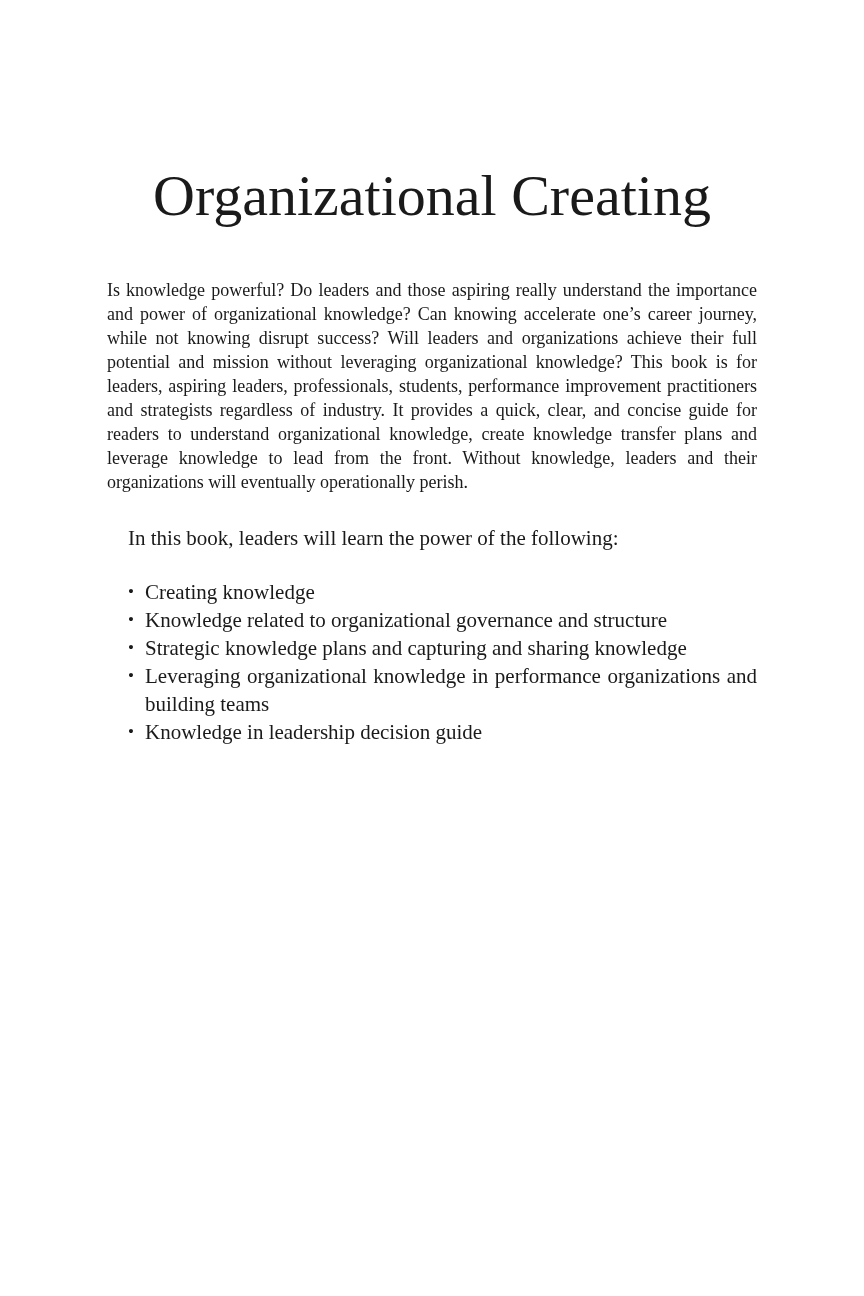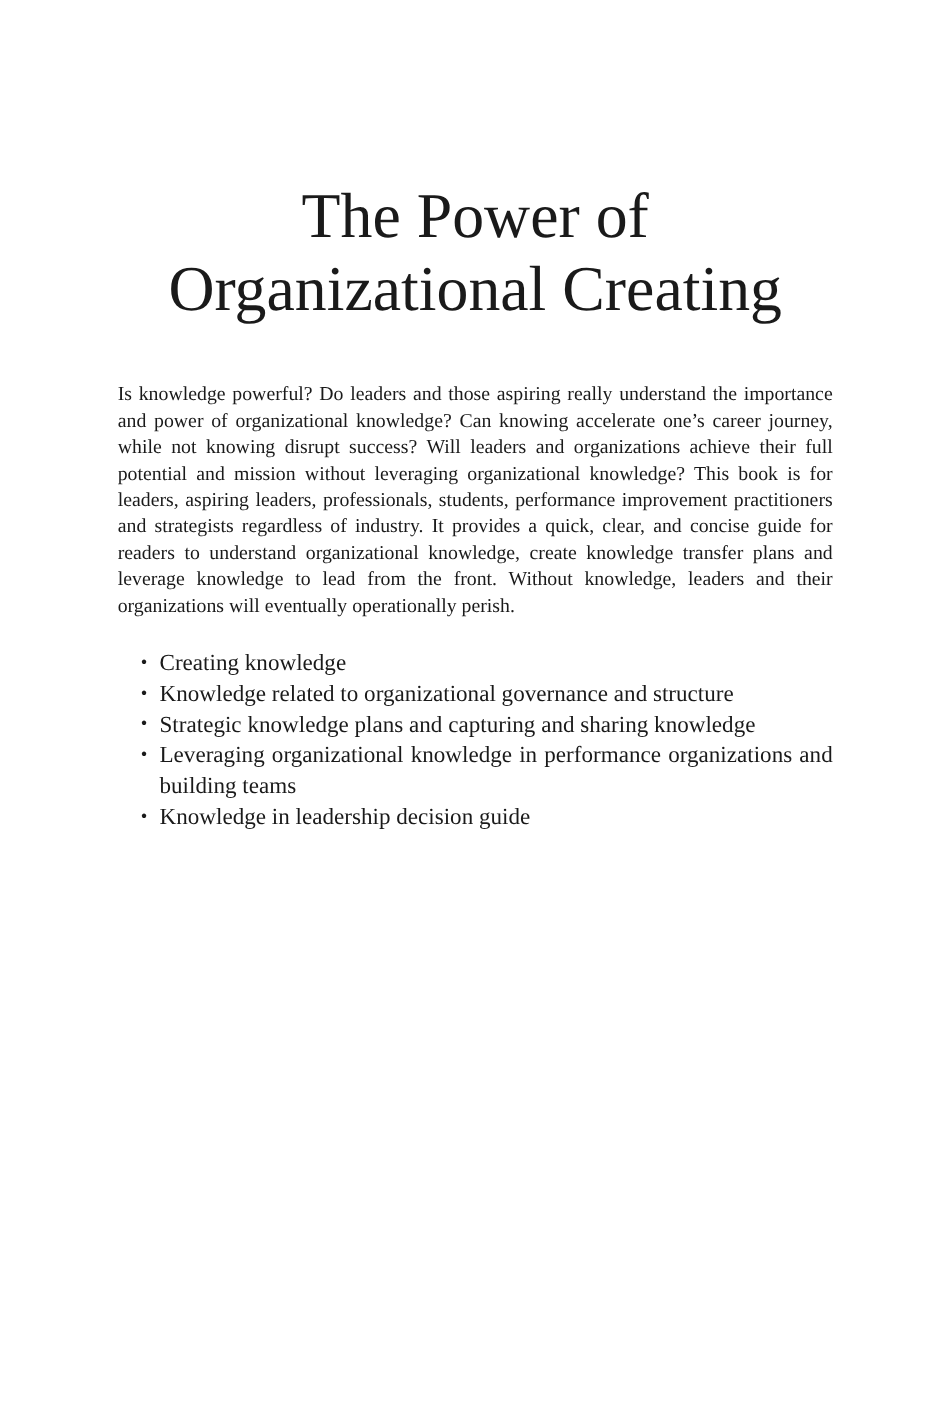--- a/index.html
+++ b/index.html
@@ -69,28 +69,28 @@
     text-align: justify;
     text-justify: inter-word;
   }
 </style>
 </head>
 <body>
 
 <div class="page">
 
   <h1 class="chapter-title">
-    <span class="title-line">The Power of</span>
     <span class="title-line">Organizational Creating</span>
   </h1>
 
   <div class="content">
 
     <p class="intro-paragraph">Is knowledge powerful? Do leaders and those aspiring really understand the importance and power of organizational knowledge? Can knowing accelerate one’s career journey, while not knowing disrupt success? Will leaders and organizations achieve their full potential and mission without leveraging organizational knowledge? This book is for leaders, aspiring leaders, professionals, students, performance improvement practitioners and strategists regardless of industry. It provides a quick, clear, and concise guide for readers to understand organizational knowledge, create knowledge transfer plans and leverage knowledge to lead from the front. Without knowledge, leaders and their organizations will eventually operationally perish.</p>
 
+    <p class="lead-in">In this book, leaders will learn the power of the following:</p>
 
     <ul class="bullet-list">
       <li>
         <span class="bullet-marker">•</span>
         <span class="bullet-text">Creating knowledge</span>
       </li>
       <li>
         <span class="bullet-marker">•</span>
         <span class="bullet-text">Knowledge related to organizational governance and structure</span>
       </li>

